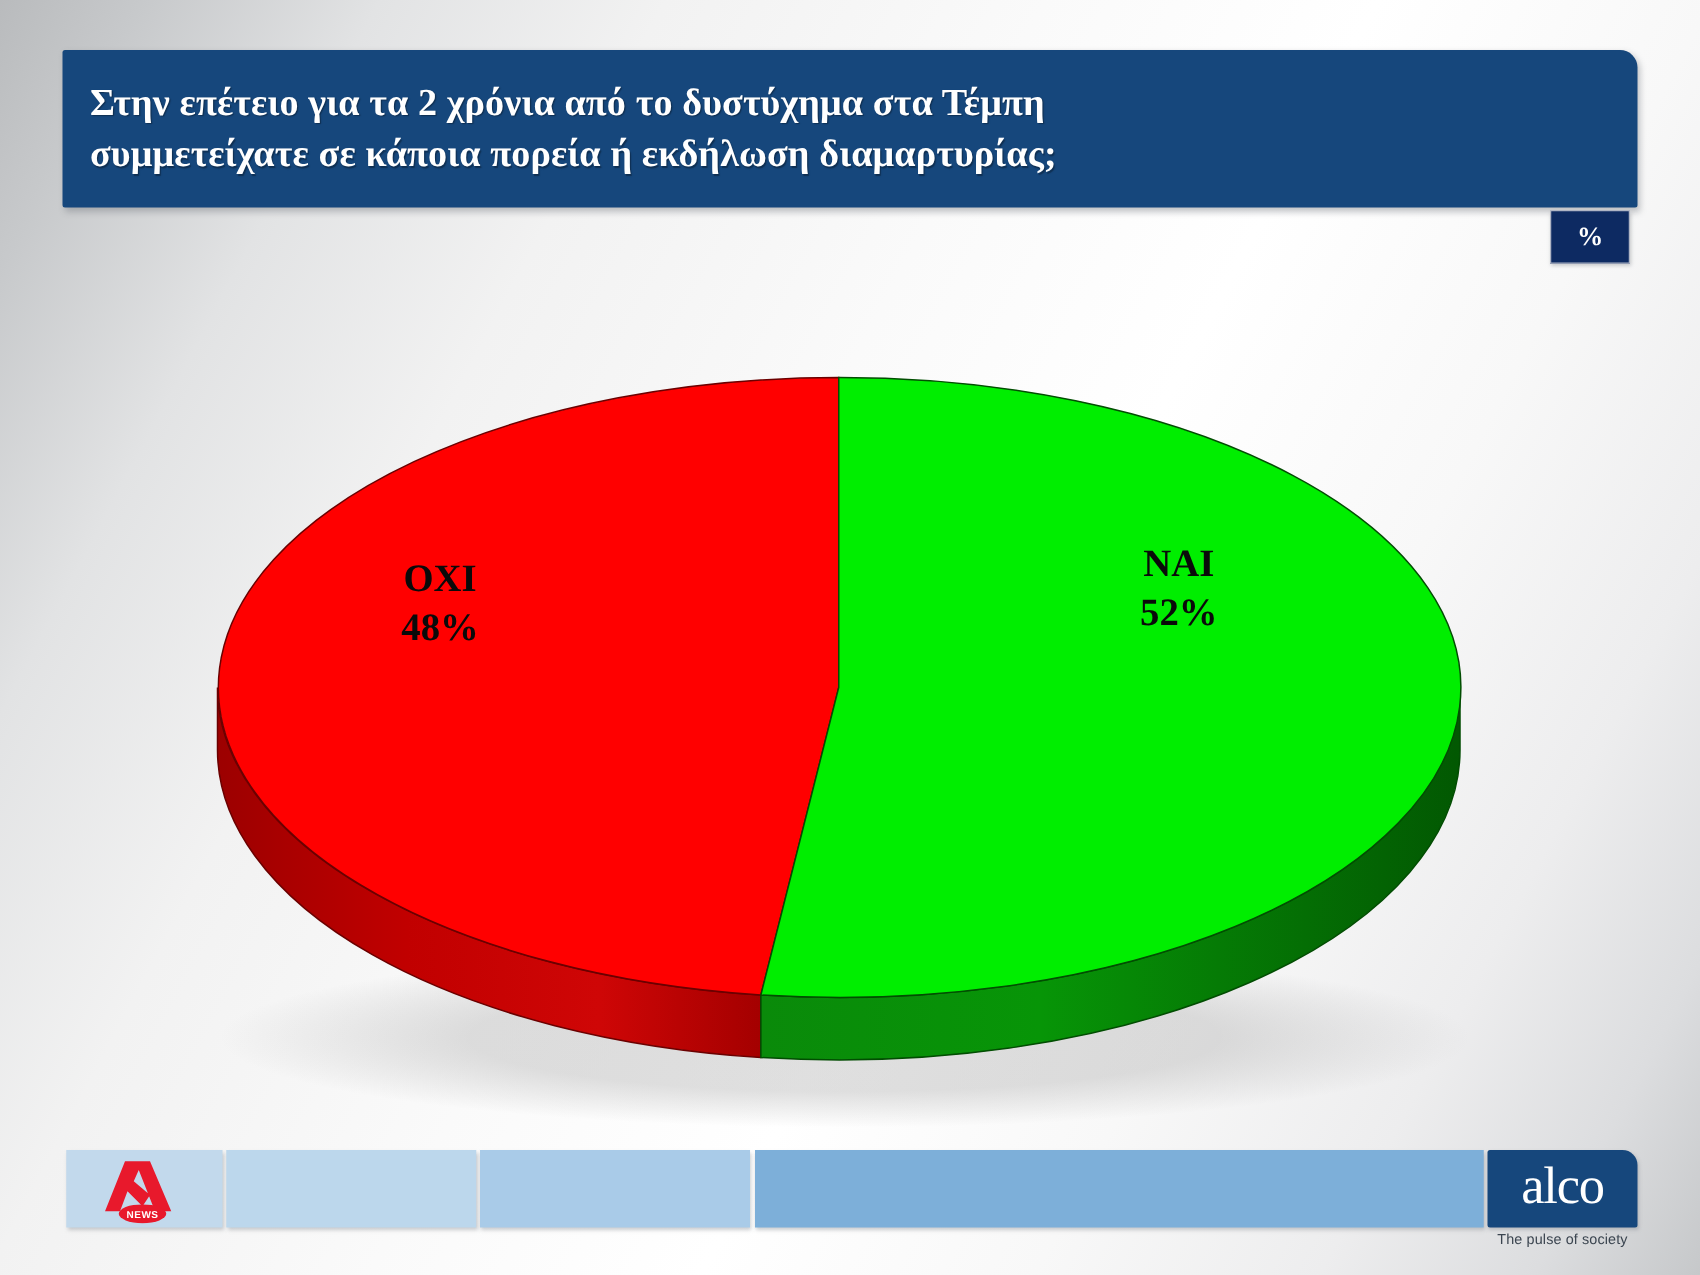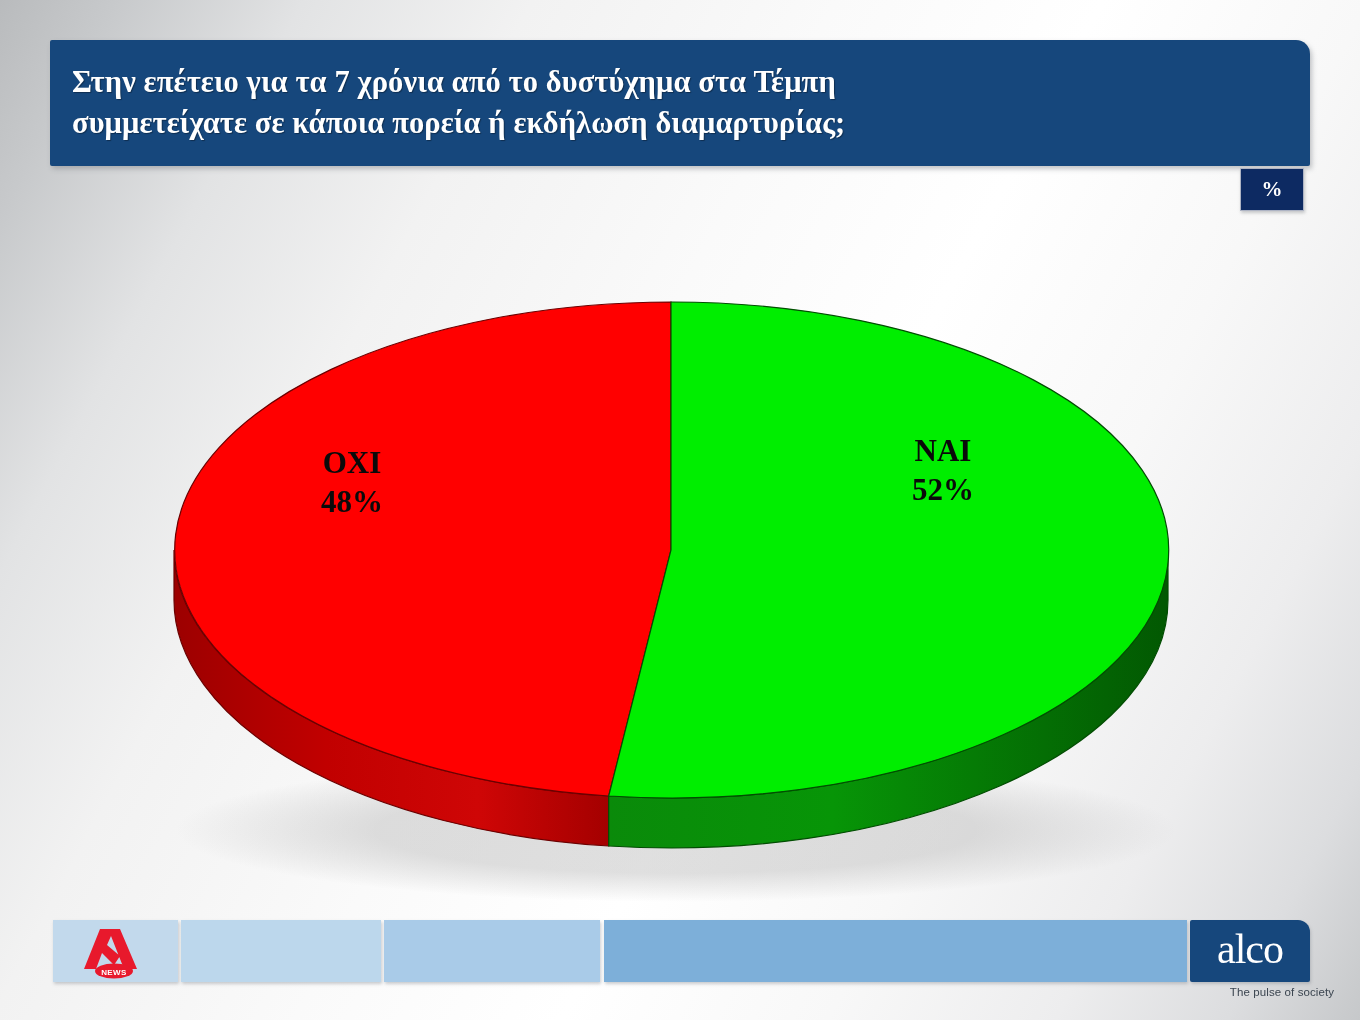--- a/index.html
+++ b/index.html
@@ -150,30 +150,29 @@
   #alco-tagline {
     position: absolute;
     left: 1190px;
     top: 66px;
     width: 120px;
     text-align: center;
     color: #3b4550;
     font-family: "Liberation Sans", "DejaVu Sans", sans-serif;
     font-size: 11.5px;
     letter-spacing: 0.1px;
-    margin-left: 32px;
   }
 </style>
 </head>
 <body>
 
 <div id="slide">
 
   <div id="title-bar">
-    <div id="title-text">Στην επέτειο για τα 7 χρόνια από το δυστύχημα στα Τέμπη
+    <div id="title-text">Στην επέτειο για τα 2 χρόνια από το δυστύχημα στα Τέμπη
 συμμετείχατε σε κάποια πορεία ή εκδήλωση διαμαρτυρίας;</div>
   </div>
 
   <div id="pct-badge">
     <span>%</span>
   </div>
 
   <div id="pie-wrap">
     <svg id="pie-svg" width="1360" height="1020" viewBox="0 0 1360 1020">
       <defs>

